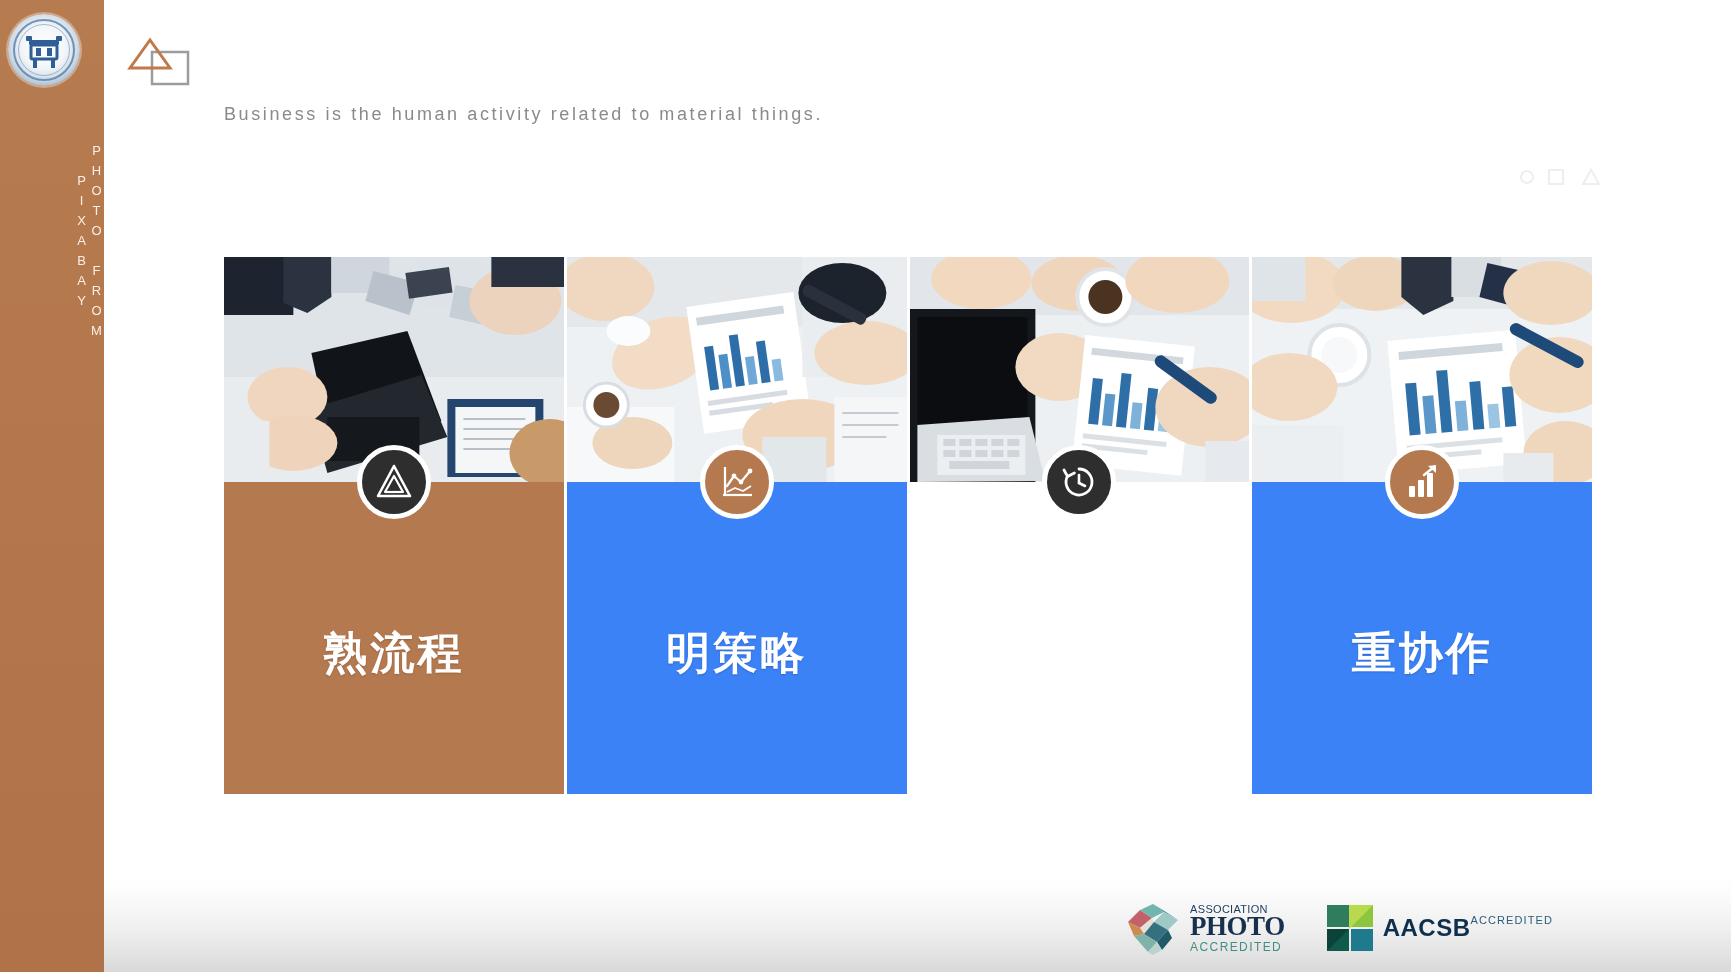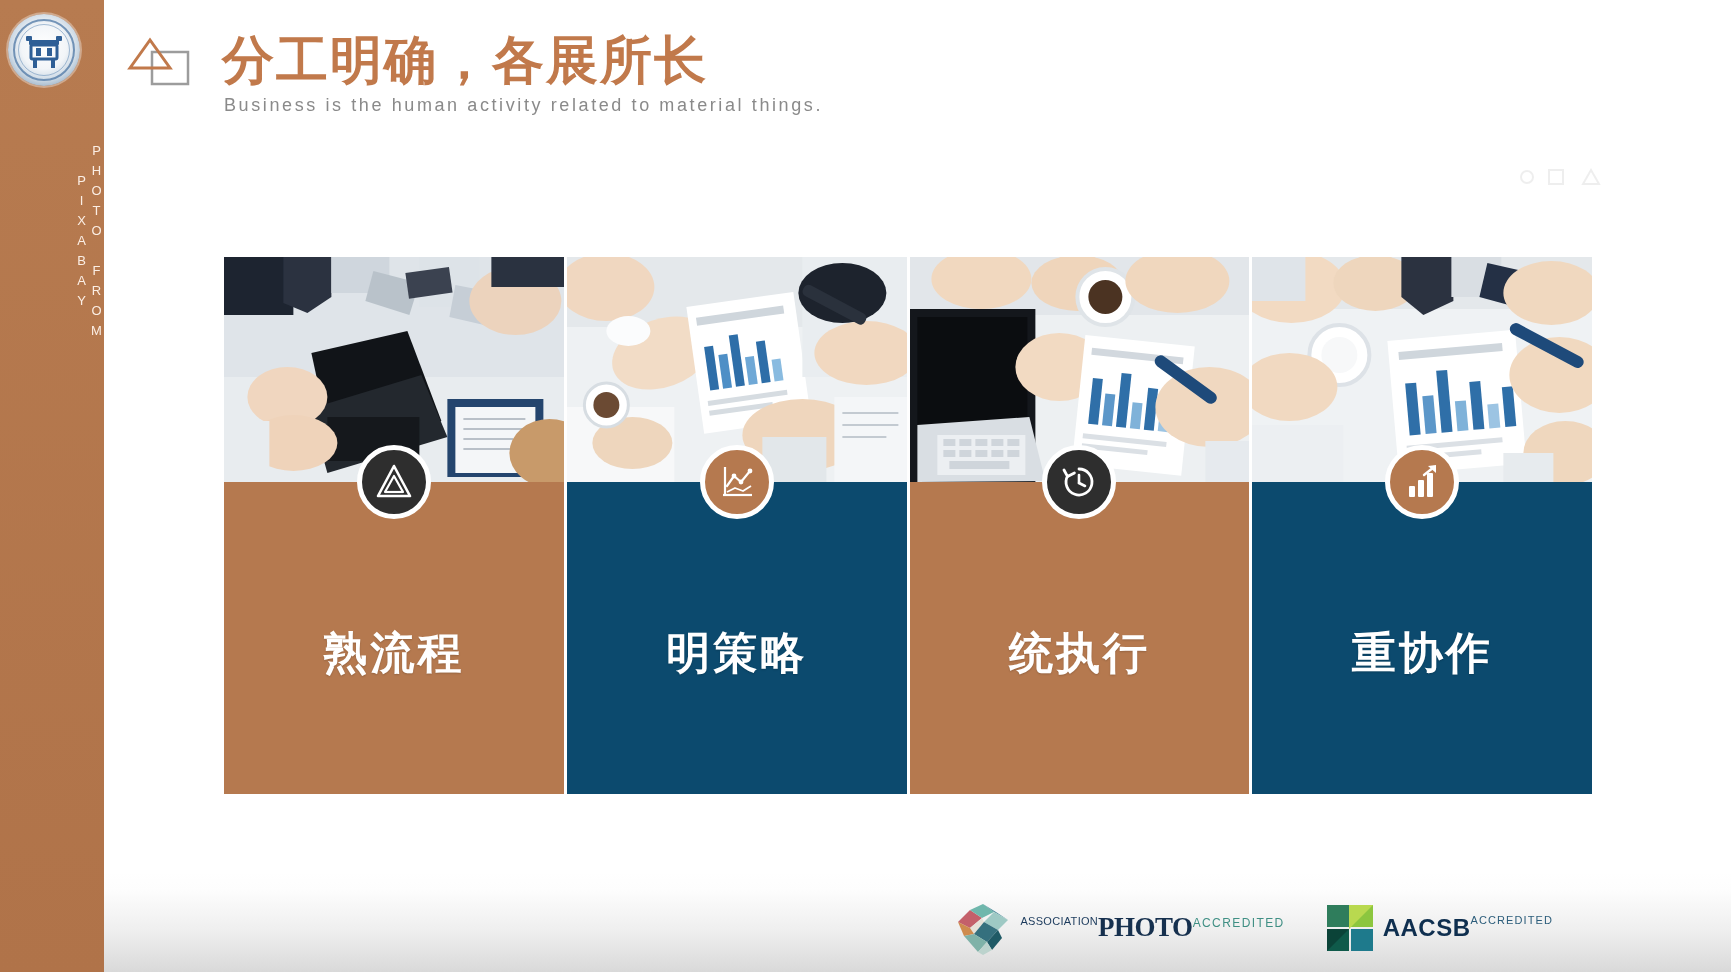--- a/index.html
+++ b/index.html
@@ -89,21 +89,21 @@
     color: #c1794b;
     font-size: 52px;
     font-weight: bold;
     letter-spacing: 2px;
     font-family: "DejaVu Sans", "Liberation Sans", sans-serif;
     white-space: nowrap;
   }
   .slide-subtitle {
     position: absolute;
     left: 224px;
-    top: 95px;
+    top: 104px;
     color: #8a8a8a;
     font-size: 18px;
     letter-spacing: 2.6px;
     white-space: nowrap;
     font-family: "Liberation Sans", "DejaVu Sans", sans-serif;
   }
 
   
   .cards {
     position: absolute;
@@ -131,21 +131,21 @@
 
   .card-body {
     position: relative;
     width: 100%;
     height: 312px;
     display: flex;
     align-items: center;
     justify-content: center;
   }
   .card-body.copper { background: #b5794f; }
-  .card-body.dark   { background: #0c4a6e; }
+  .card-body.dark   { background: #3b82f6; }
 
   .card-label {
     color: #ffffff;
     font-size: 44px;
     font-weight: bold;
     letter-spacing: 3px;
     font-family: "DejaVu Sans", "Liberation Sans", sans-serif;
     margin-top: 30px;
     text-shadow: 0 1px 2px rgba(0,0,0,.18);
   }
@@ -180,21 +180,21 @@
   }
   .accred-row {
     position: absolute;
     right: 178px;
     bottom: 16px;
     display: flex;
     align-items: center;
     gap: 40px;
   }
   .accred { display: flex; align-items: center; gap: 8px; }
-  .accred-text { display: flex; flex-direction: row; line-height: 1; }
+  .accred-text { display: flex; flex-direction: column; line-height: 1; }
 
   .amba-top {
     font-size: 11px;
     letter-spacing: .3px;
     color: #1b3a5c;
     font-family: "Liberation Sans", sans-serif;
   }
   .amba-main {
     font-size: 27px;
     font-weight: bold;
@@ -258,21 +258,20 @@
     </div>
     <div class="sidebar-caption">PHOTO FROM PIXABAY</div>
   </div>
 
   <div class="title-icon">
     <svg width="66" height="56" viewBox="0 0 66 56">
       <rect x="26" y="18" width="36" height="32" fill="none" stroke="#9c9c9c" stroke-width="2.5"></rect>
       <path d="M4 34 L24 6 L44 34 Z" fill="none" stroke="#c1794b" stroke-width="3"></path>
     </svg>
   </div>
-  <div class="slide-title">分工明确，各展所长</div>
   <div class="slide-subtitle">Business is the human activity related to material things.</div>
 
   <div class="faint-marks">
     <svg width="120" height="34" viewBox="0 0 120 34">
       <circle cx="14" cy="17" r="6" fill="none" stroke="#9a9a9a" stroke-width="2"></circle>
       <rect x="36" y="10" width="14" height="14" fill="none" stroke="#9a9a9a" stroke-width="2"></rect>
       <path d="M70 24 L78 10 L86 24 Z" fill="none" stroke="#9a9a9a" stroke-width="2"></path>
     </svg>
   </div>
 
@@ -420,23 +419,20 @@
           <rect x="296" y="184" width="45" height="41" fill="#e6eaee"></rect>
         </svg>
       </div>
       <div class="card-badge dark">
         <svg width="40" height="40" viewBox="0 0 40 40">
           <path d="M20 7 a13 13 0 1 1 -11.4 6.8" fill="none" stroke="#ffffff" stroke-width="2.8" stroke-linecap="round"></path>
           <polyline points="5,8 8.6,14.6 15.4,11" fill="none" stroke="#ffffff" stroke-width="2.8" stroke-linejoin="round" stroke-linecap="round"></polyline>
           <line x1="20" y1="13" x2="20" y2="21" stroke="#ffffff" stroke-width="2.6" stroke-linecap="round"></line>
           <line x1="20" y1="21" x2="26" y2="24" stroke="#ffffff" stroke-width="2.6" stroke-linecap="round"></line>
         </svg>
-      </div>
-      <div class="card-body copper">
-        <span class="card-label">统执行</span>
       </div>
     </div>
 
     <div class="card">
       <div class="card-photo">
         <svg viewBox="0 0 341 225" preserveAspectRatio="xMidYMid slice">
           <rect width="341" height="225" fill="#eff2f4"></rect>
           <rect x="0" y="0" width="341" height="52" fill="#e4e8eb"></rect>
           <ellipse cx="40" cy="30" rx="54" ry="36" fill="#f2dac2"></ellipse>
           <rect x="0" y="0" width="54" height="44" fill="#dfe4e9"></rect>

